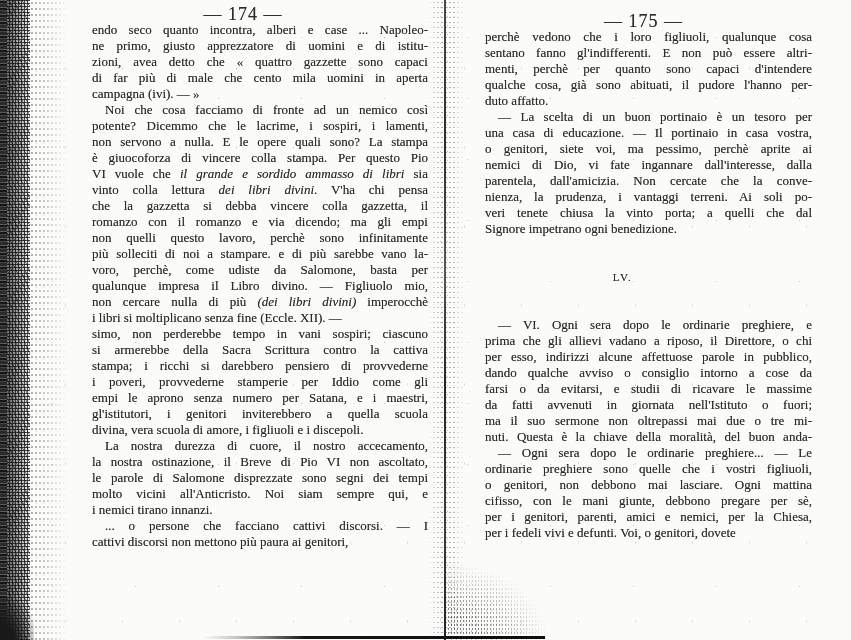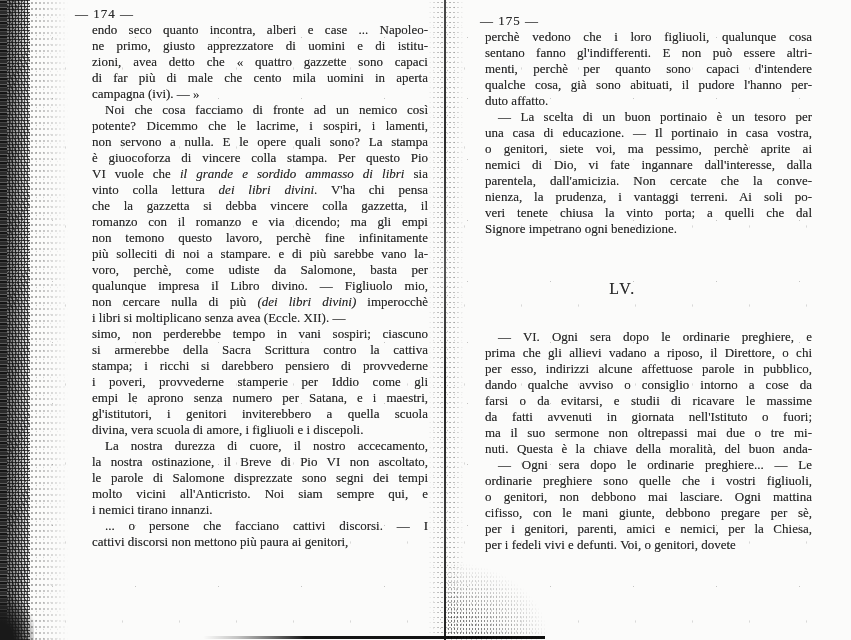--- a/index.html
+++ b/index.html
@@ -75,38 +75,37 @@
     background-position: 0 0, 2px 2px;
     -webkit-mask-image: radial-gradient(ellipse at 0% 100%, #000 25%, transparent 72%);
     mask-image: radial-gradient(ellipse at 0% 100%, #000 25%, transparent 72%);
   }
 
   
   .page { position: absolute; text-shadow: 0 0 0.4px rgba(43,43,43,.55); }
   .page-left  { left: 92px;  top: 6px;  width: 336px; }
   .page-right { left: 485px; top: 13px; width: 327px; }
   .page-header {
-    height: 16px; line-height: 16px; 
-    font-size: 13px; letter-spacing: 1px;
+    height: 16px; line-height: 16px; text-align: center;
+    font-size: 18px; letter-spacing: 1px;
   }
   .page-left  .page-header { transform: translateX(-17px); }
   .page-right .page-header { transform: translateX(-5px); }
   .line {
     height: 16px; line-height: 16px; font-size: 13px;
     white-space: nowrap; overflow: hidden;
     text-align: justify; text-align-last: justify;
   }
   .line em { font-style: italic; }
   .line.first { text-indent: 13px; }
   .line.last  { text-align-last: left; }
   .line.center {
     text-align: center; text-align-last: center;
-    letter-spacing: 1.5px; font-size: 16px;
+    letter-spacing: 1.5px; font-size: 11px;
     transform: translateX(-26px);
-    margin-top: 12px;
   }
 </style>
 </head>
 <body>
 
 <div id="scan">
   <div class="paper-noise"></div>
   <div class="edge-left"></div>
   <div class="edge-left-fade"></div>
   <div class="gutter-band"></div>
@@ -124,26 +123,26 @@
         <div class="line"><span>di far più di male che cento mila uomini in aperta</span></div>
         <div class="line last"><span>campagna (ivi). — »</span></div>
         <div class="line first"><span>Noi che cosa facciamo di fronte ad un nemico così</span></div>
         <div class="line"><span>potente? Dicemmo che le lacrime, i sospiri, i lamenti,</span></div>
         <div class="line"><span>non servono a nulla. E le opere quali sono? La stampa</span></div>
         <div class="line"><span>è giuocoforza di vincere colla stampa. Per questo Pio</span></div>
         <div class="line"><span>VI vuole che </span><em>il grande e sordido ammasso di libri</em><span> sia</span></div>
         <div class="line"><span>vinto colla lettura </span><em>dei libri divini</em><span>. V'ha chi pensa</span></div>
         <div class="line"><span>che la gazzetta si debba vincere colla gazzetta, il</span></div>
         <div class="line"><span>romanzo con il romanzo e via dicendo; ma gli empi</span></div>
-        <div class="line"><span>non temono questo lavoro, perchè fine infinitamente</span></div>
+        <div class="line"><span>non quelli questo lavoro, perchè sono infinitamente</span></div>
         <div class="line"><span>più solleciti di noi a stampare. e di più sarebbe vano la-</span></div>
         <div class="line"><span>voro, perchè, come udiste da Salomone, basta per</span></div>
         <div class="line"><span>qualunque impresa il Libro divino. — Figliuolo mio,</span></div>
         <div class="line"><span>non cercare nulla di più </span><em>(dei libri divini)</em><span> imperocchè</span></div>
-        <div class="line last"><span>i libri si moltiplicano senza avea (Eccle. XII). —</span></div>
+        <div class="line last"><span>i libri si moltiplicano senza fine (Eccle. XII). —</span></div>
         <div class="line"><span>simo, non perderebbe tempo in vani sospiri; ciascuno</span></div>
         <div class="line"><span>si armerebbe della Sacra Scrittura contro la cattiva</span></div>
         <div class="line"><span>stampa; i ricchi si darebbero pensiero di provvederne</span></div>
         <div class="line"><span>i poveri, provvederne stamperie per Iddio come gli</span></div>
         <div class="line"><span>empi le aprono senza numero per Satana, e i maestri,</span></div>
         <div class="line"><span>gl'istitutori, i genitori inviterebbero a quella scuola</span></div>
         <div class="line last"><span>divina, vera scuola di amore, i figliuoli e i discepoli.</span></div>
         <div class="line first"><span>La nostra durezza di cuore, il nostro accecamento,</span></div>
         <div class="line"><span>la nostra ostinazione, il Breve di Pio VI non ascoltato,</span></div>
         <div class="line"><span>le parole di Salomone disprezzate sono segni dei tempi</span></div>

